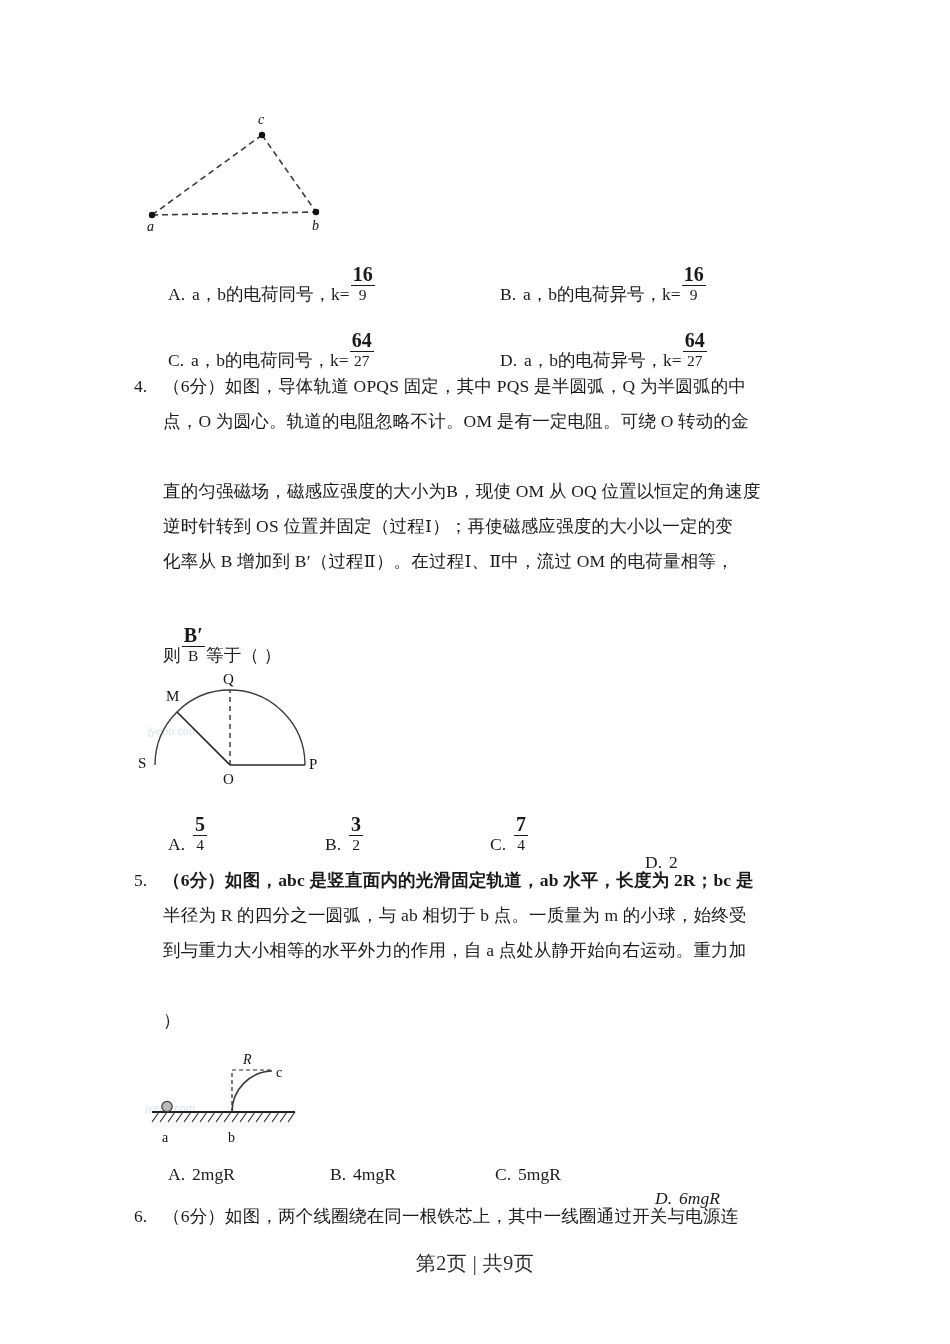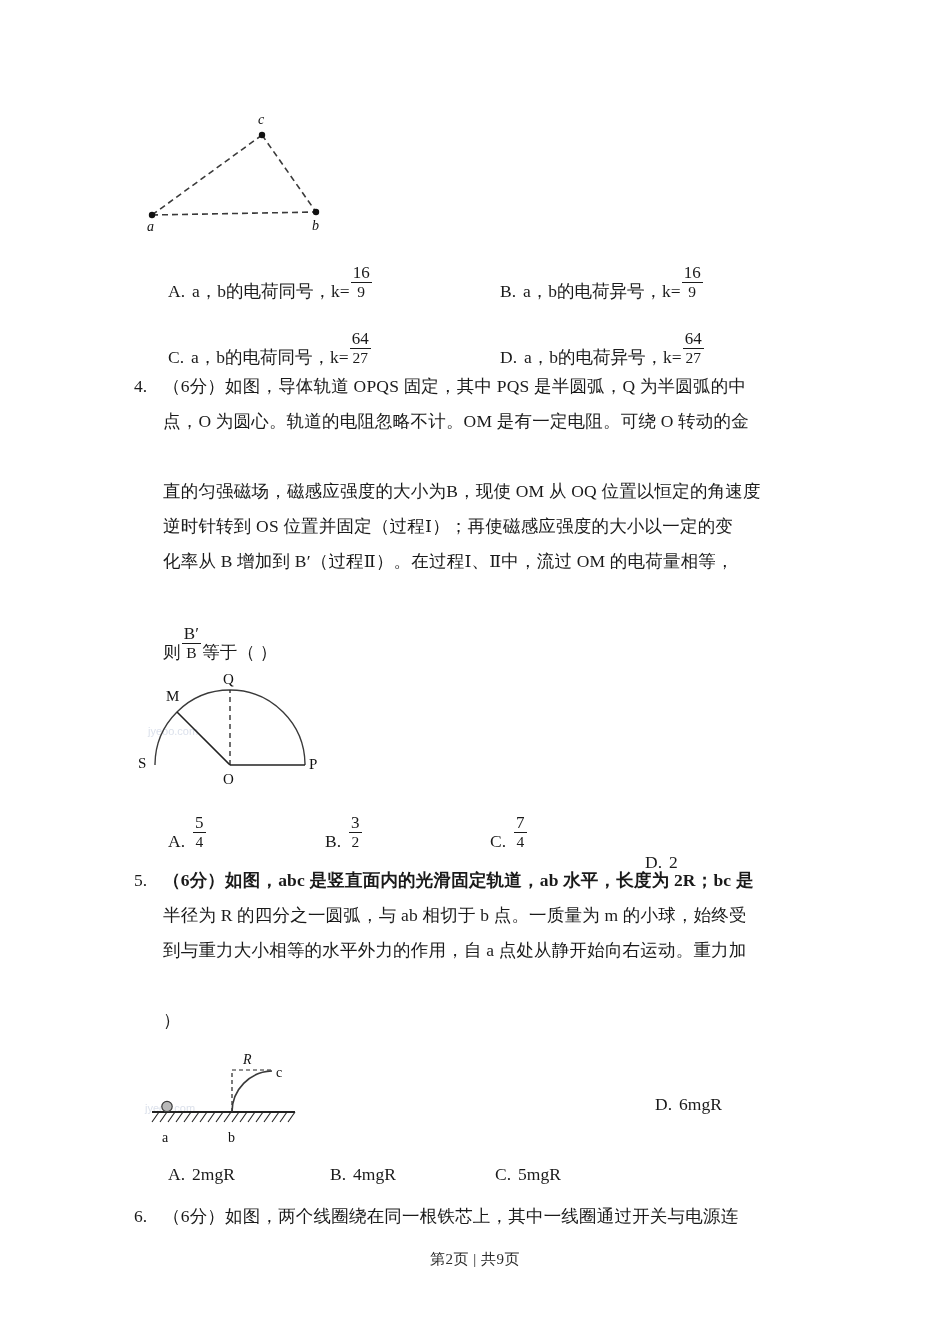--- a/index.html
+++ b/index.html
@@ -47,45 +47,46 @@
   .frac {
     display: inline-block;
     vertical-align: -0.45em;
     text-align: center;
     position: relative;
     top: -0.45em;
     margin: 0 1px;
   }
   .frac .num {
     display: block;
-    font-size: 17px;
+    font-size: 20px;
     line-height: 1.05;
     border-bottom: 1.1px solid #1a1a1a;
     padding: 0 2px;
+    font-weight: bold;
   }
   .frac .den {
     display: block;
     font-size: 15.5px;
     line-height: 1.1;
     padding: 0 2px;
   }
 
   
   .fig {
     position: absolute;
   }
   .fig svg { display: block; }
 
   
   .footer {
     position: absolute;
     left: 0;
     width: 950px;
     text-align: center;
-    font-size: 15px;
+    font-size: 20px;
     color: #2a2a2a;
     letter-spacing: 0.5px;
   }
 
   .wm {
     fill: #cfd6e4;
     font-size: 11px;
     font-family: "Liberation Sans", sans-serif;
     opacity: 0.75;
   }
@@ -216,21 +217,21 @@
 
   <div class="opt" style="left:168px; top:1166px;">
     <span>A.</span><span style="display:inline-block;width:7px"></span><span>2mgR</span>
   </div>
   <div class="opt" style="left:330px; top:1166px;">
     <span>B.</span><span style="display:inline-block;width:7px"></span><span>4mgR</span>
   </div>
   <div class="opt" style="left:495px; top:1166px;">
     <span>C.</span><span style="display:inline-block;width:7px"></span><span>5mgR</span>
   </div>
-  <div class="opt" style="left:655px; top:1096px;">
+  <div class="opt" style="left:655px; top:1190px;font-style:italic;">
     <span>D.</span><span style="display:inline-block;width:7px"></span><span>6mgR</span>
   </div>
 
   <div class="qnum" style="left:134px; top:1208px;">6.</div>
   <div class="qline" style="left:163px; top:1208px;"><span>（6分）</span><span>如图，两个线圈绕在同一根铁芯上，其中一线圈通过开关与电源连</span></div>
 
   <div class="footer" style="top:1250px;">第2页 | 共9页</div>
 
 </div>
 

